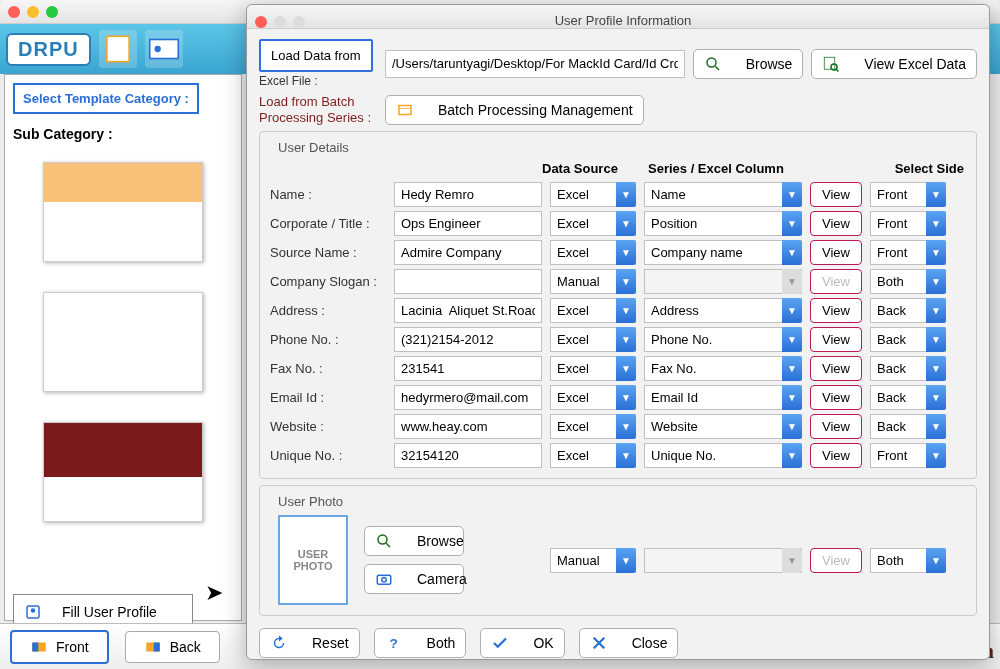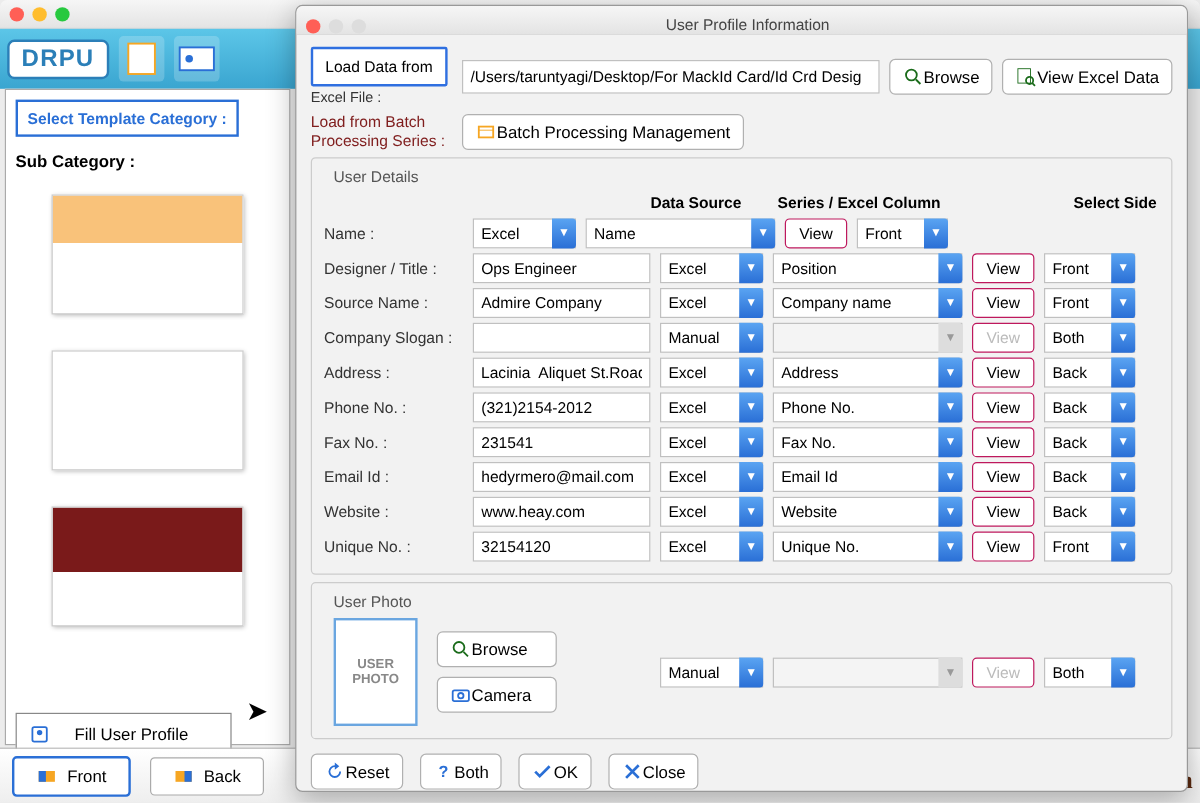--- a/index.html
+++ b/index.html
@@ -36,21 +36,21 @@
 .watermark { position: absolute; right: 6px; bottom: 6px; font-size: 20px; font-weight: 700; color: #5a2a10; font-family: Georgia, serif; }
 
 
 .modal { position: absolute; top: 4px; left: 246px; width: 744px; height: 656px; background: #f2f2f2; border: 1px solid #999; border-radius: 6px; box-shadow: 0 6px 24px rgba(0,0,0,0.3); }
 .modal .titlebar { border-radius: 6px 6px 0 0; align-items: flex-end; }
 .modal-body { padding: 10px 12px; }
 .row-top { display: flex; align-items: center; gap: 8px; margin-bottom: 6px; }
 .lbl-col { width: 118px; font-size: 13px; color: #7f1d1d; line-height: 1.2; }
 .load-btn { border: 2px solid #2f6fe0; background: #fff; padding: 7px 10px; font-size: 13px; border-radius: 2px; }
 .path-input { flex: 1; height: 28px; border: 1px solid #c0c0c0; padding: 0 6px; font-size: 13px; background: #fff; }
-.btn { display: inline-flex; align-items: center; gap: 0; border: 1px solid #b0b0b0; background: #fff; padding: 5px 10px; border-radius: 5px; font-size: 14px; height: 30px; cursor: pointer; }
+.btn { display: inline-flex; align-items: center; gap: 24px; border: 1px solid #b0b0b0; background: #fff; padding: 5px 10px; border-radius: 5px; font-size: 14px; height: 30px; cursor: pointer; }
 .icon-sm { width: 18px; height: 18px; display: inline-flex; align-items: center; justify-content: center; }
 .icon-sm svg { width: 18px; height: 18px; }
 
 .fieldset { border: 1px solid #ccc; border-radius: 4px; padding: 8px 10px 6px; margin-top: 6px; background: #f2f2f2; }
 .fieldset .legend { font-size: 13px; color: #555; margin: -16px 0 6px 4px; background: #f2f2f2; display: inline-block; padding: 0 4px; }
 
 .hdr-row { display: flex; font-weight: 700; font-size: 13px; margin-bottom: 6px; }
 .hdr-row .h1 { width: 272px; }
 .hdr-row .h2 { width: 106px; text-align: left; }
 .hdr-row .h3 { width: 166px; }
@@ -229,27 +229,28 @@
       <div class="hdr-row">
         <div class="h1"></div>
         <div class="h2">Data Source</div>
         <div class="h3">Series / Excel Column</div>
         <div class="h4"></div>
         <div class="h5">Select Side</div>
       </div>
       <div id="fields-container">
           <div class="frow">
             <div class="flabel">Name :</div>
+            <input class="finput" value="Hedy Remro" style="">
             <div class="sel-wrap"><input class="sel ds" readonly="" value="Excel" style=""><div class="sel-arrow">▼</div></div>
             <div class="sel-wrap"><input class="sel col " readonly="" value="Name" style=""><div class="sel-arrow">▼</div></div>
             <button class="viewbtn ">View</button>
             <div class="sel-wrap"><input class="sel side" readonly="" value="Front" style=""><div class="sel-arrow">▼</div></div>
           </div>
           <div class="frow">
-            <div class="flabel">Designer / Title :</div>
+            <div class="flabel">Corporate / Title :</div>
             <input class="finput" value="Ops Engineer" style="">
             <div class="sel-wrap"><input class="sel ds" readonly="" value="Excel" style=""><div class="sel-arrow">▼</div></div>
             <div class="sel-wrap"><input class="sel col " readonly="" value="Position" style=""><div class="sel-arrow">▼</div></div>
             <button class="viewbtn ">View</button>
             <div class="sel-wrap"><input class="sel side" readonly="" value="Front" style=""><div class="sel-arrow">▼</div></div>
           </div>
           <div class="frow">
             <div class="flabel">Source Name :</div>
             <input class="finput" value="Admire Company" style="">
             <div class="sel-wrap"><input class="sel ds" readonly="" value="Excel" style=""><div class="sel-arrow">▼</div></div>

